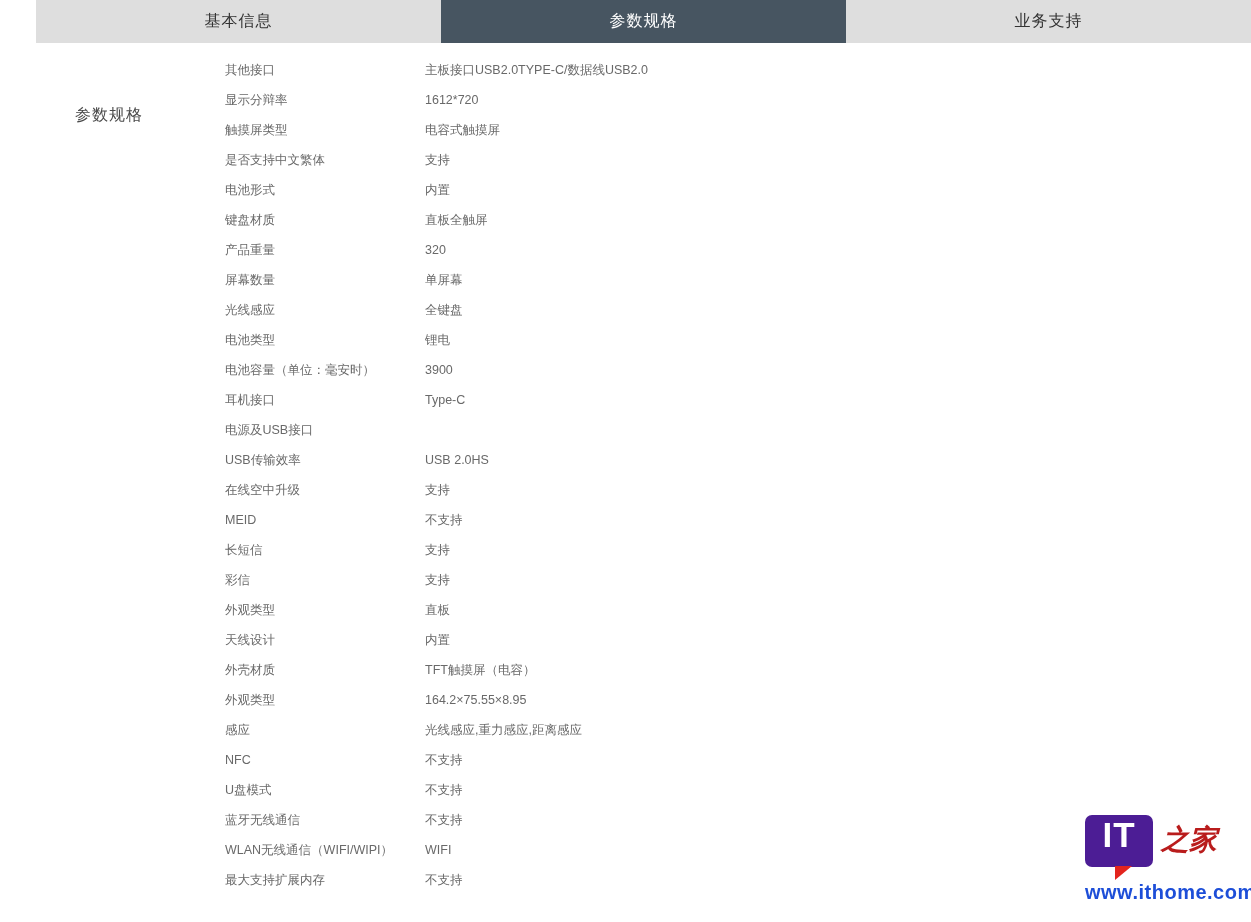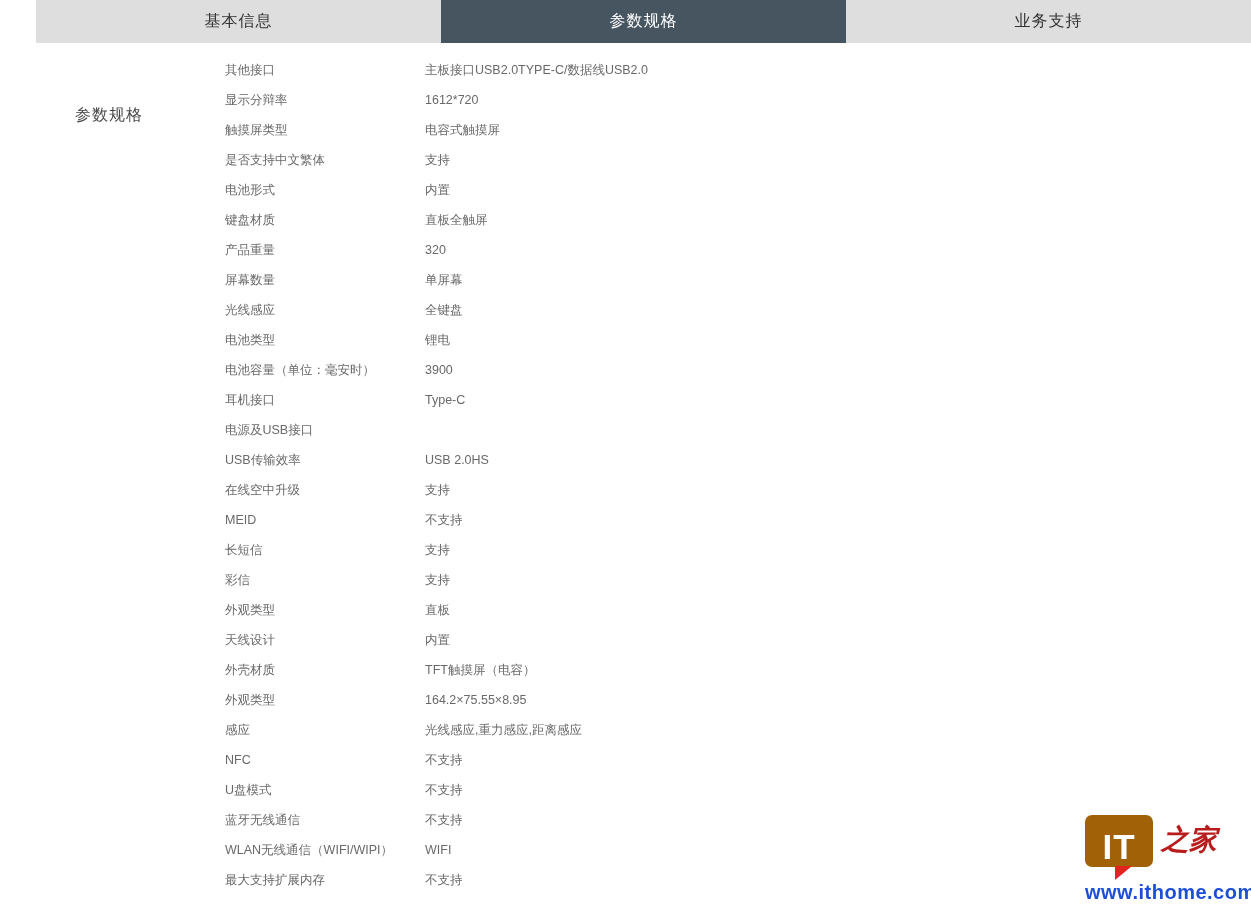--- a/index.html
+++ b/index.html
@@ -78,24 +78,24 @@
   }
   .wm-top {
     display: flex;
     align-items: flex-start;
     height: 58px;
   }
   .wm-bubble {
     position: relative;
     width: 68px;
     height: 52px;
-    background: #a16207;
+    background: #4c1d95;
     border-radius: 7px;
     display: flex;
-    align-items: flex-end;
+    align-items: flex-start;
     justify-content: center;
   }
   .wm-bubble-text {
     color: #ffffff;
     font-weight: bold;
     font-size: 35px;
     letter-spacing: 1px;
     font-family: "Liberation Sans", sans-serif;
   }
   .wm-tail {

